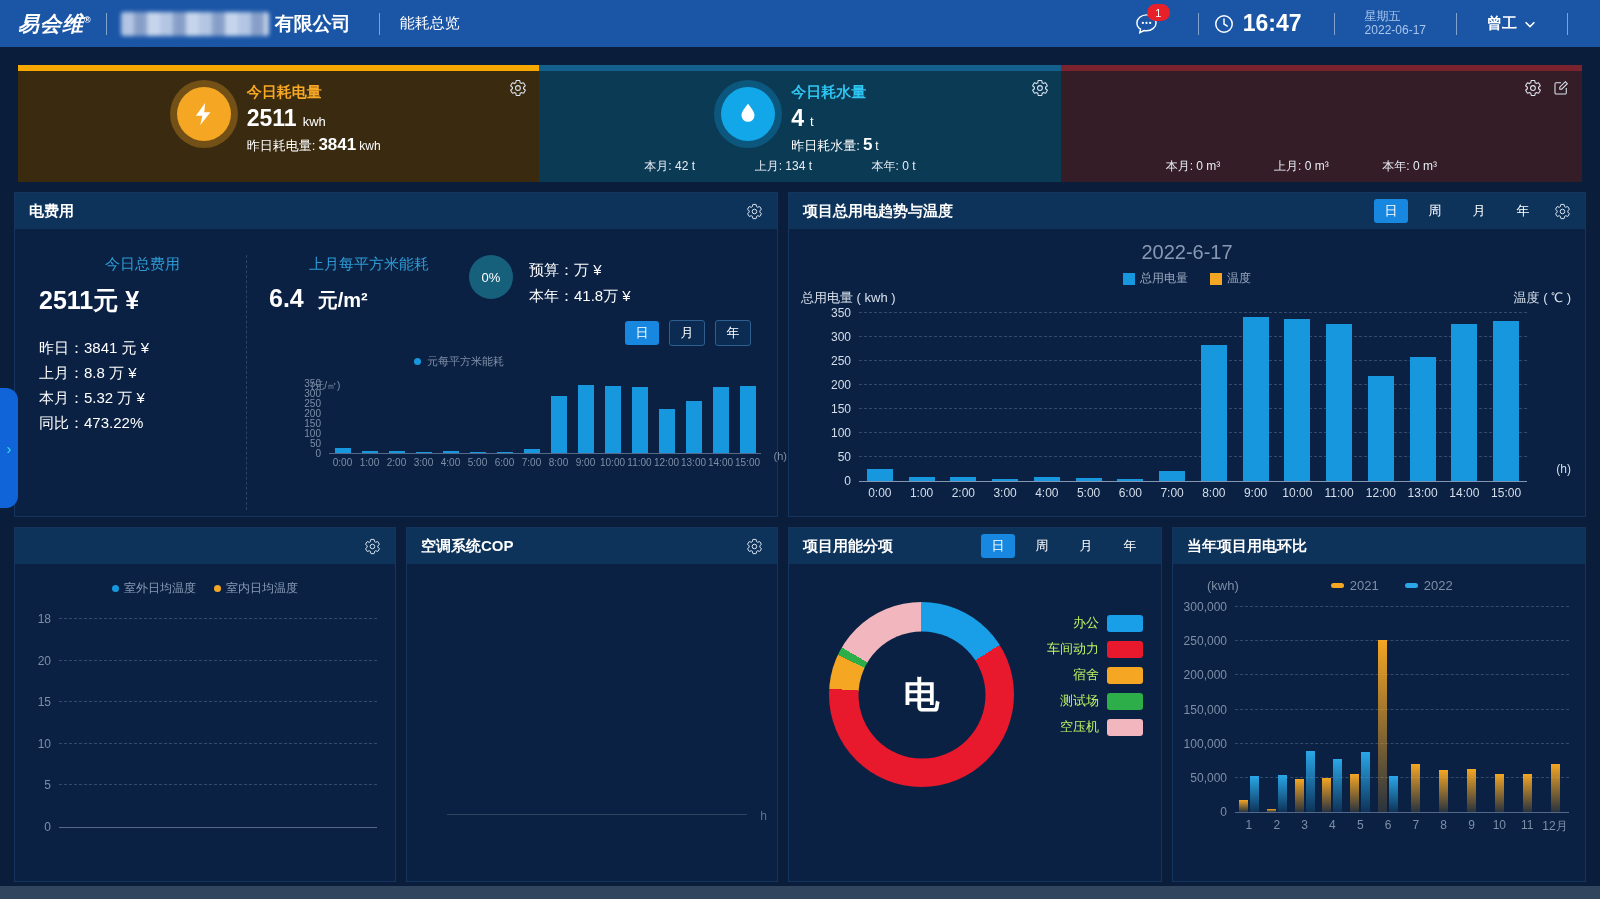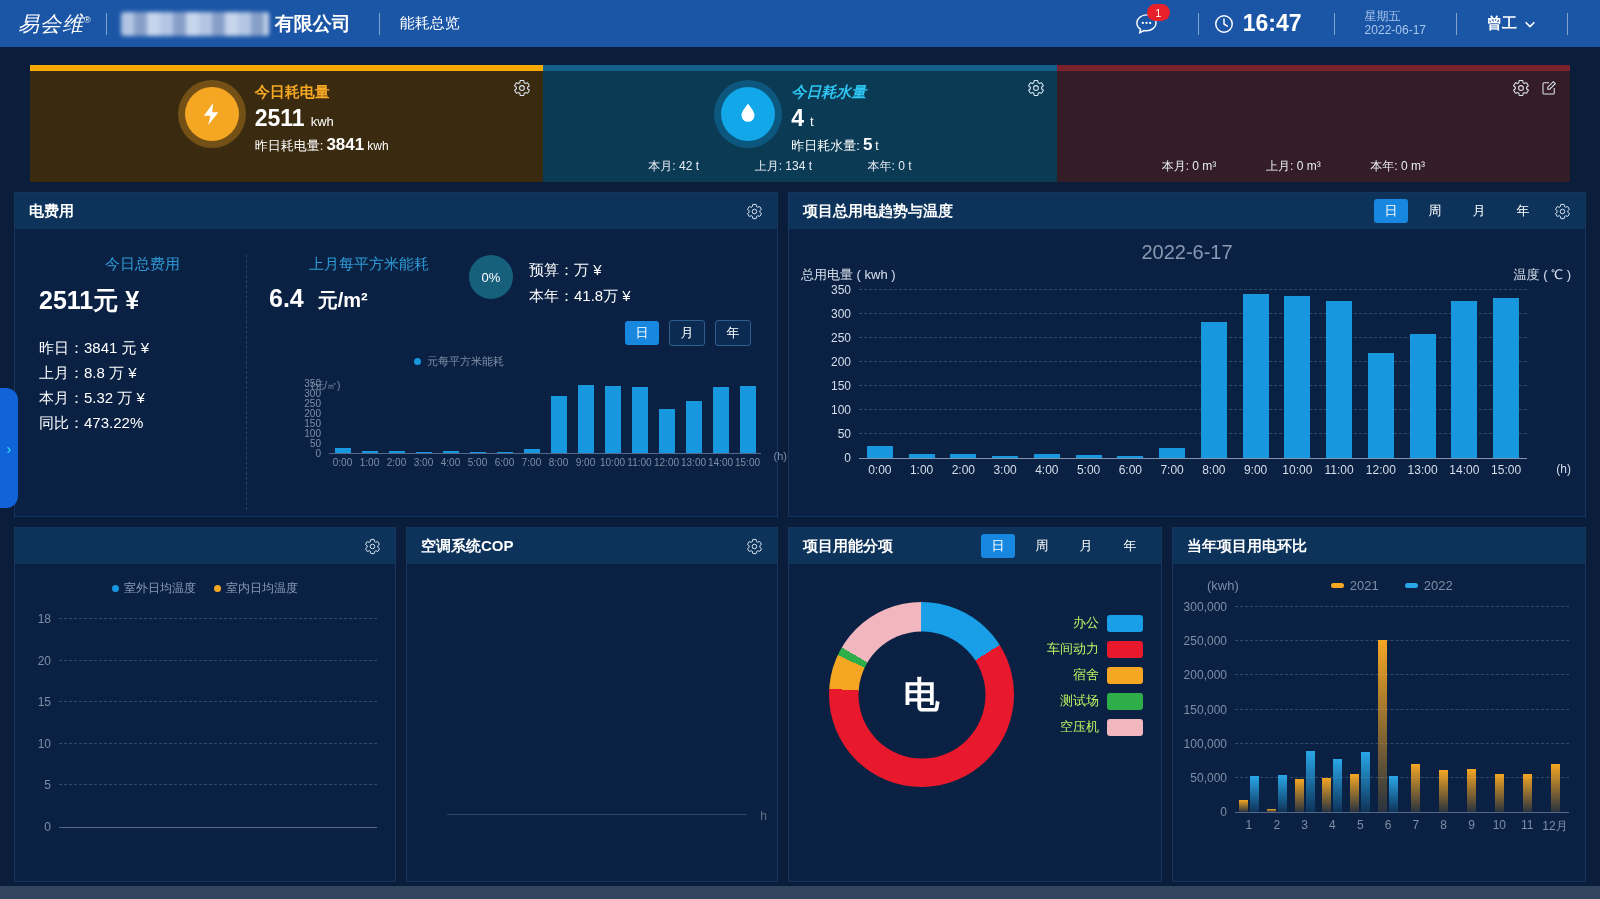--- a/index.html
+++ b/index.html
@@ -1,50 +1,50 @@
 <!DOCTYPE html>
 <html><head>
 <meta charset="utf-8">
 <style>
   html,body{margin:0;padding:0;background:#06142b;}
   .page{position:relative;width:1600px;height:899px;background:#0A1E3C;overflow:hidden;
         font-family:"Liberation Sans",sans-serif;color:#fff;}
   
   .topbar{height:47px;background:#1A55A6;display:flex;align-items:center;padding:0 18px;}
-  .logo{font-size:21px;font-weight:normal;font-style:italic;letter-spacing:1px;white-space:nowrap;}
+  .logo{font-size:21px;font-weight:bold;font-style:italic;letter-spacing:1px;white-space:nowrap;}
   .logo sup{font-size:9px;font-style:normal;}
   .tb-div{width:1px;height:22px;background:rgba(255,255,255,.45);margin:0 14px;}
   .redacted{width:148px;height:24px;border-radius:3px;margin-right:6px;
     background:repeating-linear-gradient(90deg,rgba(196,210,234,.9) 0 13px,rgba(148,168,204,.9) 13px 26px,rgba(219,228,244,.9) 26px 39px);
     filter:blur(2px);}
   .company{font-size:19px;font-weight:bold;white-space:nowrap;}
   .nav-item{font-size:15px;margin-left:6px;white-space:nowrap;cursor:pointer;}
   .tb-right{margin-left:auto;display:flex;align-items:center;}
   .msg-wrap{position:relative;margin-right:26px;cursor:pointer;}
   .badge{position:absolute;top:-8px;left:12px;background:#E8202A;color:#fff;font-size:11px;
          min-width:17px;height:17px;border-radius:9px;display:flex;align-items:center;justify-content:center;padding:0 3px;}
   .clock-time{display:flex;align-items:center;gap:8px;font-size:23px;font-weight:bold;margin-right:18px;}
   .datebox{line-height:1.15;margin:0 16px;color:#A9C6EE;font-size:12px;}
   .user{display:flex;align-items:center;gap:6px;font-size:15px;font-weight:bold;cursor:pointer;margin:0 16px;}
   
-  .cards{display:flex;gap:0;margin:18px 30px 0;height:117px;}
+  .cards{display:flex;gap:0;margin:18px 18px 0;height:117px;}
   .card{flex:1;position:relative;}
   .card-top{height:6px;}
   .card-body{position:absolute;top:6px;left:0;right:0;bottom:0;}
   .card-elec .card-top{background:#F7A800;} .card-elec .card-body{background:#3A2B10;}
   .card-water .card-top{background:#14608C;} .card-water .card-body{background:#0B3A55;}
   .card-gas .card-top{background:#7A222E;} .card-gas .card-body{background:#341D26;}
   .card-icons{position:absolute;top:8px;right:12px;display:flex;gap:10px;z-index:2;}
   .card-main{display:flex;justify-content:center;gap:16px;padding-top:12px;}
   .icon-circle{width:54px;height:54px;border-radius:50%;display:flex;align-items:center;justify-content:center;margin-top:4px;}
   .card-elec .icon-circle{background:#F5A623;box-shadow:0 0 0 7px rgba(245,166,35,.3);}
   .card-water .icon-circle{background:#12A7E8;box-shadow:0 0 0 7px rgba(18,167,232,.28);}
   .card-gas .icon-circle{background:#E9484E;box-shadow:0 0 0 7px rgba(233,72,78,.28);}
   .card-title{font-size:15px;font-weight:bold;}
-  .card-elec .card-title{color:#F7A823;} .card-water .card-title{color:#2EC6F2;font-style:italic;} .card-gas .card-title{color:#E6494F;}
+  .card-elec .card-title{color:#F7A823;} .card-water .card-title{color:#2EC6F2;} .card-gas .card-title{color:#E6494F;}
   .card-value{font-size:23px;font-weight:bold;margin-top:3px;}
   .card-value .unit{font-size:13px;font-weight:normal;margin-left:6px;}
   .card-yest{font-size:13px;margin-top:3px;}
   .card-yest b{font-size:17px;margin:0 3px;}
   .card-yest .unit{font-size:12px;}
   .card-stats{position:absolute;bottom:7px;left:0;right:0;display:flex;justify-content:space-between;
               padding:0 145px 0 105px;font-size:12px;color:#E8EDF5;}
   
   .row2{display:flex;gap:10px;margin:10px 14px 0;height:325px;}
   .row3{display:flex;gap:10px;margin:10px 14px 0;height:355px;}
@@ -385,20 +385,30 @@
         </div>
         <span class="gear-btn" style="margin-left:14px;">
           <svg viewBox="0 0 24 24" width="17" height="17">
               <path d="M19.4 13c.04-.33.06-.66.06-1s-.02-.67-.06-1l2.1-1.65a.5.5 0 0 0 .12-.64l-2-3.46a.5.5 0 0 0-.61-.22l-2.48 1a7.6 7.6 0 0 0-1.73-1l-.37-2.65A.5.5 0 0 0 13.93 2h-4a.5.5 0 0 0-.5.42l-.37 2.65c-.62.26-1.2.6-1.73 1l-2.48-1a.5.5 0 0 0-.61.22l-2 3.46a.5.5 0 0 0 .12.64L4.56 11c-.04.33-.06.66-.06 1s.02.67.06 1l-2.1 1.65a.5.5 0 0 0-.12.64l2 3.46c.13.22.39.31.61.22l2.48-1c.53.4 1.11.74 1.73 1l.37 2.65c.04.24.25.42.5.42h4c.25 0 .46-.18.5-.42l.37-2.65c.62-.26 1.2-.6 1.73-1l2.48 1c.22.09.48 0 .61-.22l2-3.46a.5.5 0 0 0-.12-.64L19.4 13z" fill="none" stroke="#DDE6F2" stroke-width="1.4"></path>
               <circle cx="11.93" cy="12" r="3.2" fill="none" stroke="#DDE6F2" stroke-width="1.4"></circle>
             </svg>
         </span>
       </div>
       <div>
         <div class="trend-title">2022-6-17</div>
+        <div class="trend-legend">
+          <span class="item">
+              <span class="sq" style="background:#1797DE;"></span>
+              <span>总用电量</span>
+            </span>
+          <span class="item">
+              <span class="sq" style="background:#F5A623;"></span>
+              <span>温度</span>
+            </span>
+        </div>
         <div class="axis-caps">
           <span>总用电量 ( kwh )</span>
           <span>温度 ( ℃ )</span>
         </div>
         <div class="trend-plot plot" id="trend-plot">
             <div class="tick-label" style="bottom: 0%;">0</div>
             <div class="gridline" style="bottom: 14.2857%;"></div>
             <div class="tick-label" style="bottom: 14.2857%;">50</div>
             <div class="gridline" style="bottom: 28.5714%;"></div>
             <div class="tick-label" style="bottom: 28.5714%;">100</div>

